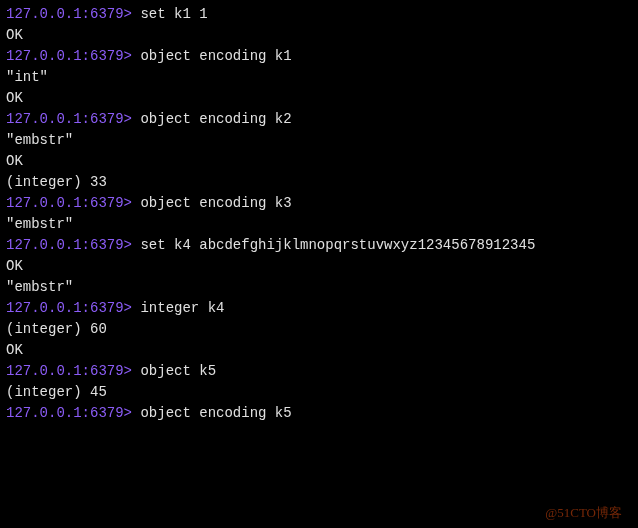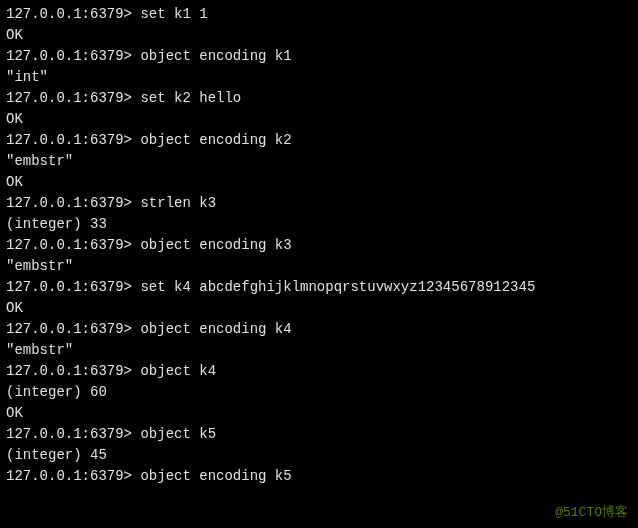--- a/index.html
+++ b/index.html
@@ -16,58 +16,55 @@
       padding: 4px 6px;
       width: 638px;
       height: 528px;
       overflow: hidden;
       position: relative;
     }
     .line {
       white-space: pre;
     }
     .prompt {
-      color: #e5e5e5;
+      color: #8b5cf6;
     }
     .cmd {
       color: #e0e0e0;
       font-family: Liberation Mono, monospace;
     }
     .watermark {
       position: absolute;
-      right: 10px;
+      right: 16px;
       bottom: 6px;
-      color: #84cc16;
+      color: #c2410c;
       font-size: 13px;
-      font-family: Liberation Mono, monospace;
+      font-family: Liberation Serif, serif;
       opacity: 0.6;
     }
   </style>
 </head>
 <body>
 
 <div id="terminal">
     <div class="line"><span class="prompt">127.0.0.1:6379&gt; </span><span class="cmd">set k1 1</span></div>
     <div class="line"><span>OK</span></div>
     <div class="line"><span class="prompt">127.0.0.1:6379&gt; </span><span class="cmd">object encoding k1</span></div>
     <div class="line"><span>"int"</span></div>
-    <div class="line"><span class="prompt">127.0.0.1:6379&gt; </span><span class="cmd">set k2 hello</span></div>
     <div class="line"><span>OK</span></div>
     <div class="line"><span class="prompt">127.0.0.1:6379&gt; </span><span class="cmd">object encoding k2</span></div>
     <div class="line"><span>"embstr"</span></div>
     <div class="line"><span>OK</span></div>
-    <div class="line"><span class="prompt">127.0.0.1:6379&gt; </span><span class="cmd">strlen k3</span></div>
     <div class="line"><span>(integer) 33</span></div>
     <div class="line"><span class="prompt">127.0.0.1:6379&gt; </span><span class="cmd">object encoding k3</span></div>
     <div class="line"><span>"embstr"</span></div>
     <div class="line"><span class="prompt">127.0.0.1:6379&gt; </span><span class="cmd">set k4 abcdefghijklmnopqrstuvwxyz12345678912345</span></div>
     <div class="line"><span>OK</span></div>
-    <div class="line"><span class="prompt">127.0.0.1:6379&gt; </span><span class="cmd">object encoding k4</span></div>
     <div class="line"><span>"embstr"</span></div>
-    <div class="line"><span class="prompt">127.0.0.1:6379&gt; </span><span class="cmd">object k4</span></div>
+    <div class="line"><span class="prompt">127.0.0.1:6379&gt; </span><span class="cmd">integer k4</span></div>
     <div class="line"><span>(integer) 60</span></div>
     <div class="line"><span>OK</span></div>
     <div class="line"><span class="prompt">127.0.0.1:6379&gt; </span><span class="cmd">object k5</span></div>
     <div class="line"><span>(integer) 45</span></div>
     <div class="line"><span class="prompt">127.0.0.1:6379&gt; </span><span class="cmd">object encoding k5</span></div>
   </div>
 
 <div class="watermark">@51CTO博客</div>
 
 </body></html>

